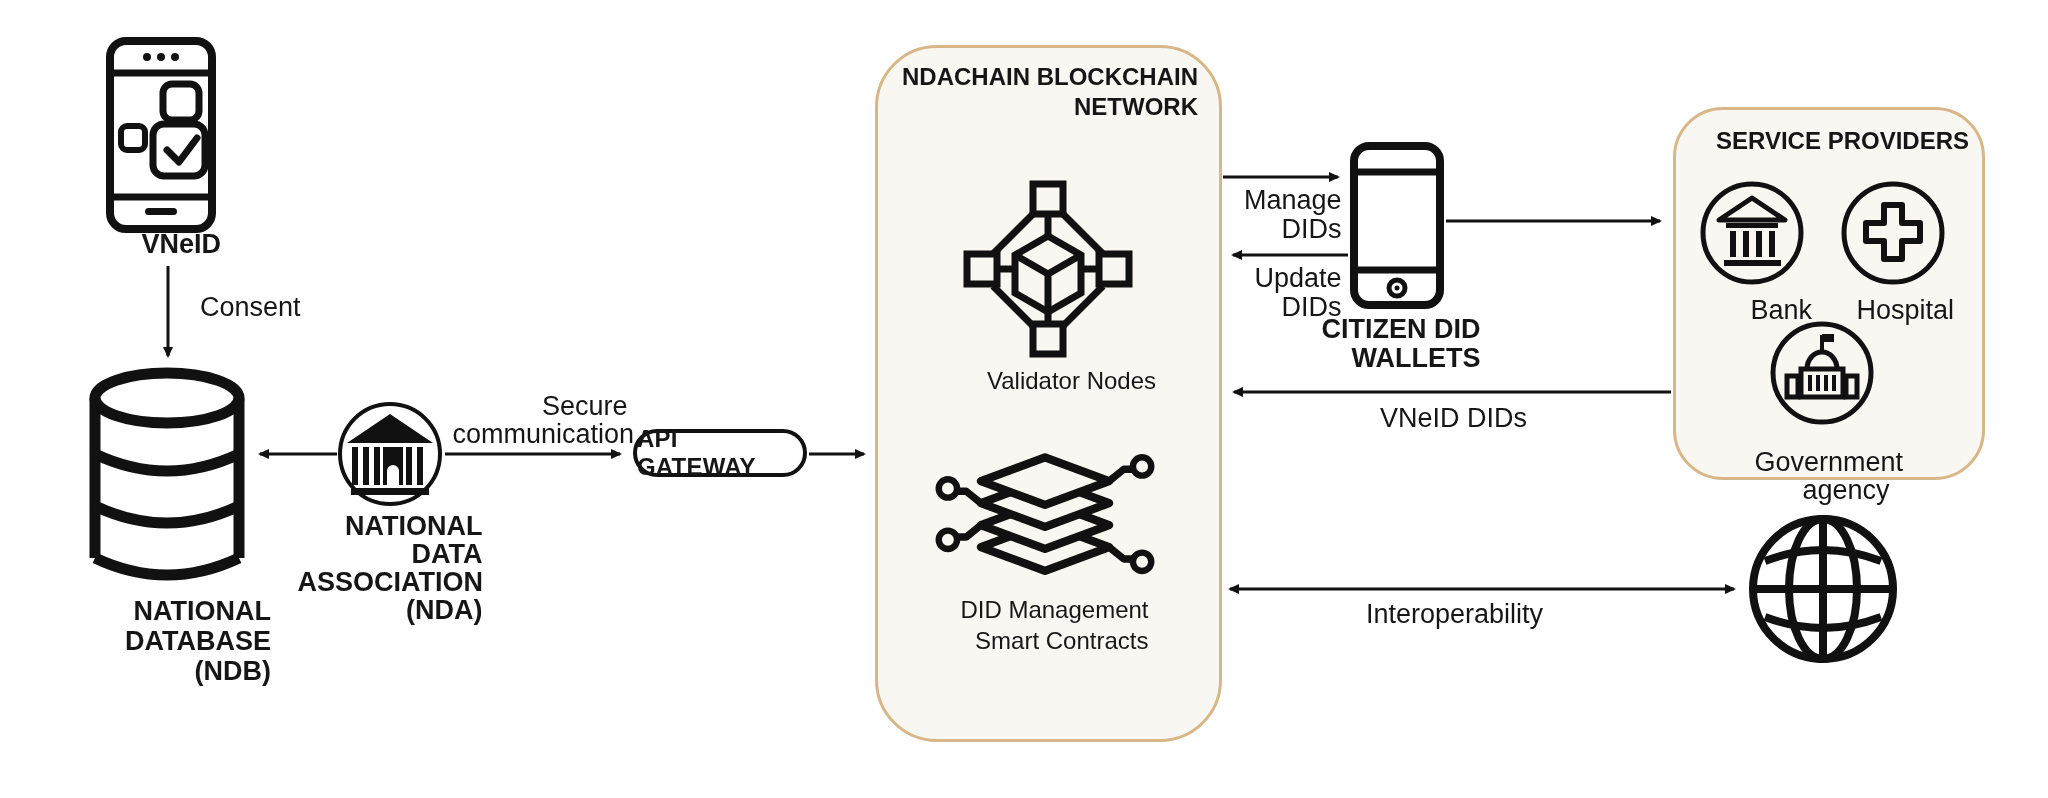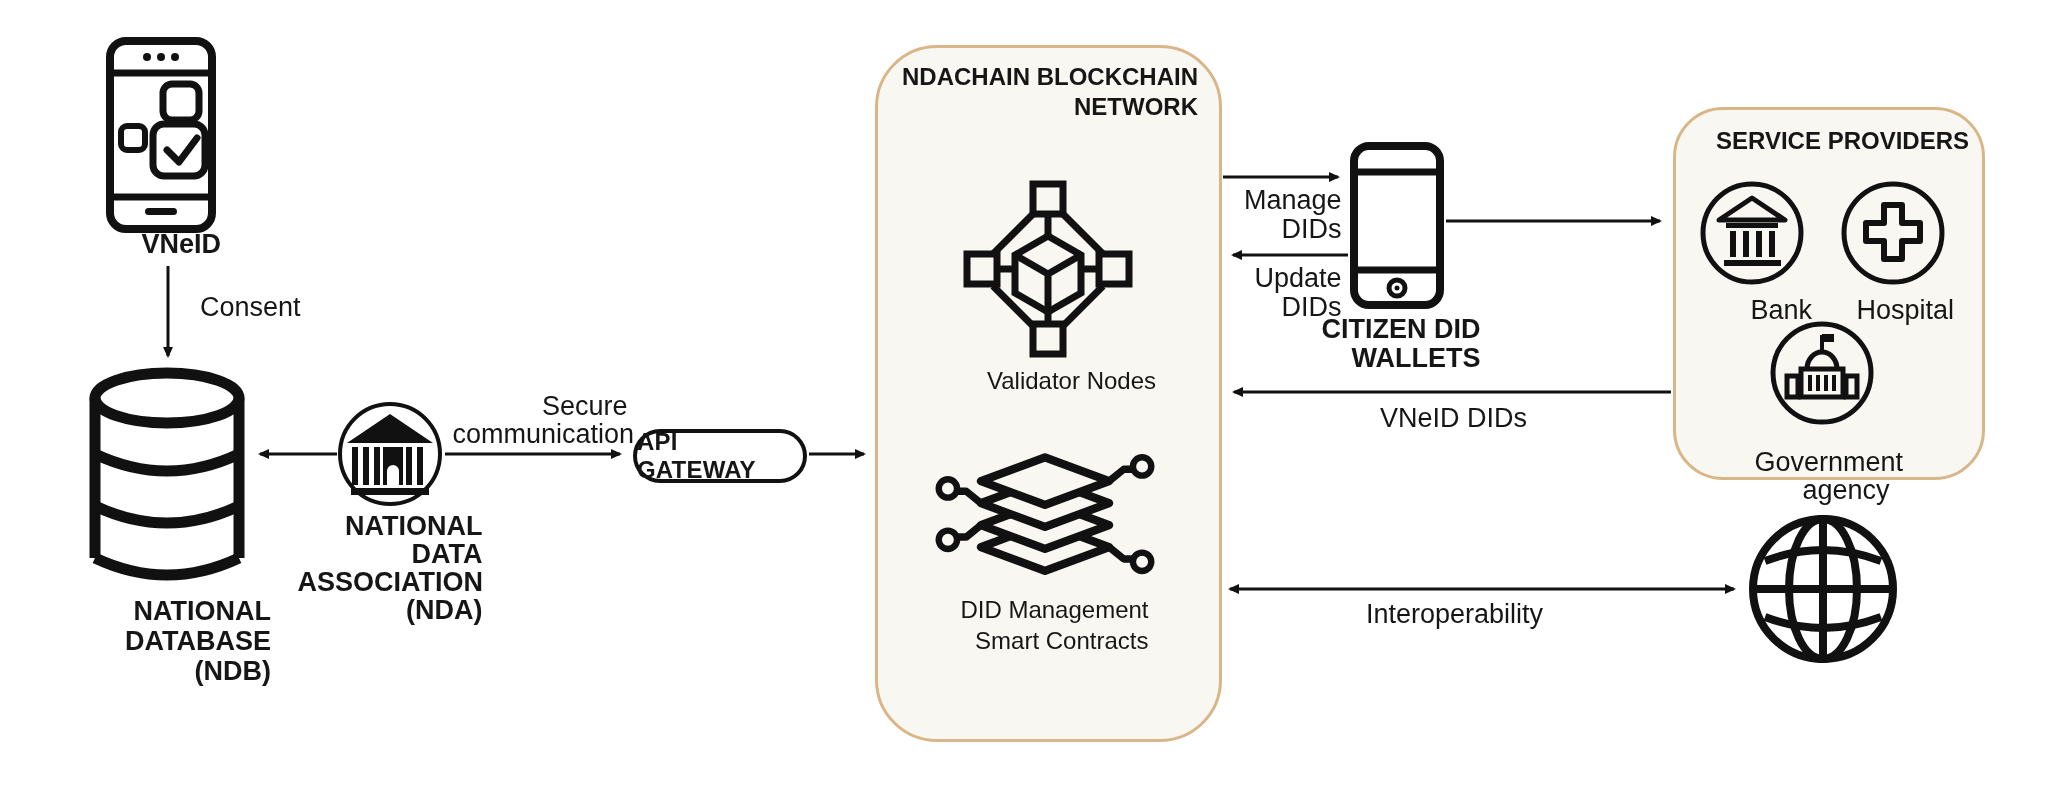--- a/index.html
+++ b/index.html
@@ -7,21 +7,21 @@
     position:relative;width:2048px;height:798px;background:#ffffff;overflow:hidden;
     font-family:"Liberation Sans", sans-serif;color:#161616;
   }
   .abs{position:absolute;}
   .panel{
     position:absolute;border:3px solid #d9b687;background:#f8f7f1;box-sizing:border-box;
   }
   .panel-blockchain{left:875px;top:45px;width:347px;height:697px;border-radius:62px;}
   .panel-services{left:1673px;top:107px;width:312px;height:373px;border-radius:50px;}
   .pill{
-    position:absolute;left:633px;top:429px;width:174px;height:54px;border:4px solid #111;
+    position:absolute;left:633px;top:429px;width:174px;height:48px;border:4px solid #111;
     border-radius:28px;background:#fff;box-sizing:border-box;display:flex;align-items:center;justify-content:center;
     font-weight:bold;font-size:24px;letter-spacing:.2px;
   }
   .lbl{position:absolute;text-align:right;transform:translateX(-50%);line-height:29px;}
   .lbl-left{position:absolute;text-align:left;transform:none;margin-left:24px;}
   .bold{font-weight:bold;}
   .fs23{font-size:27px;}
   .fs24{font-size:24px;}
   svg{display:block;}
   .connectors{position:absolute;left:0;top:0;pointer-events:none;}

